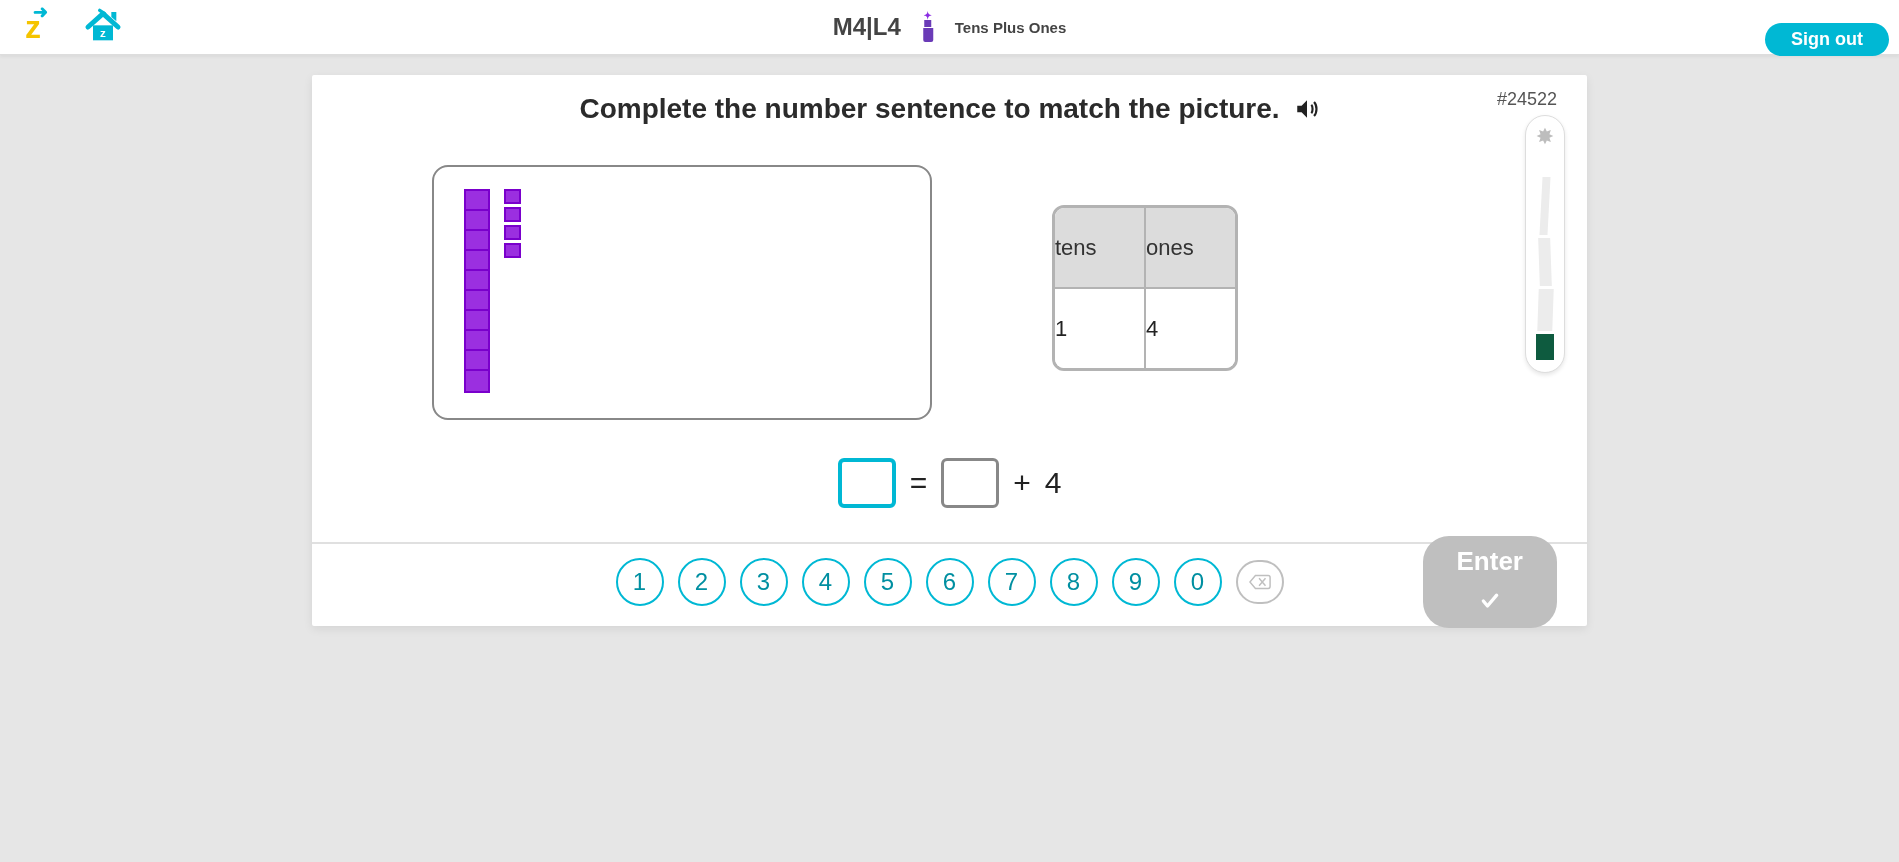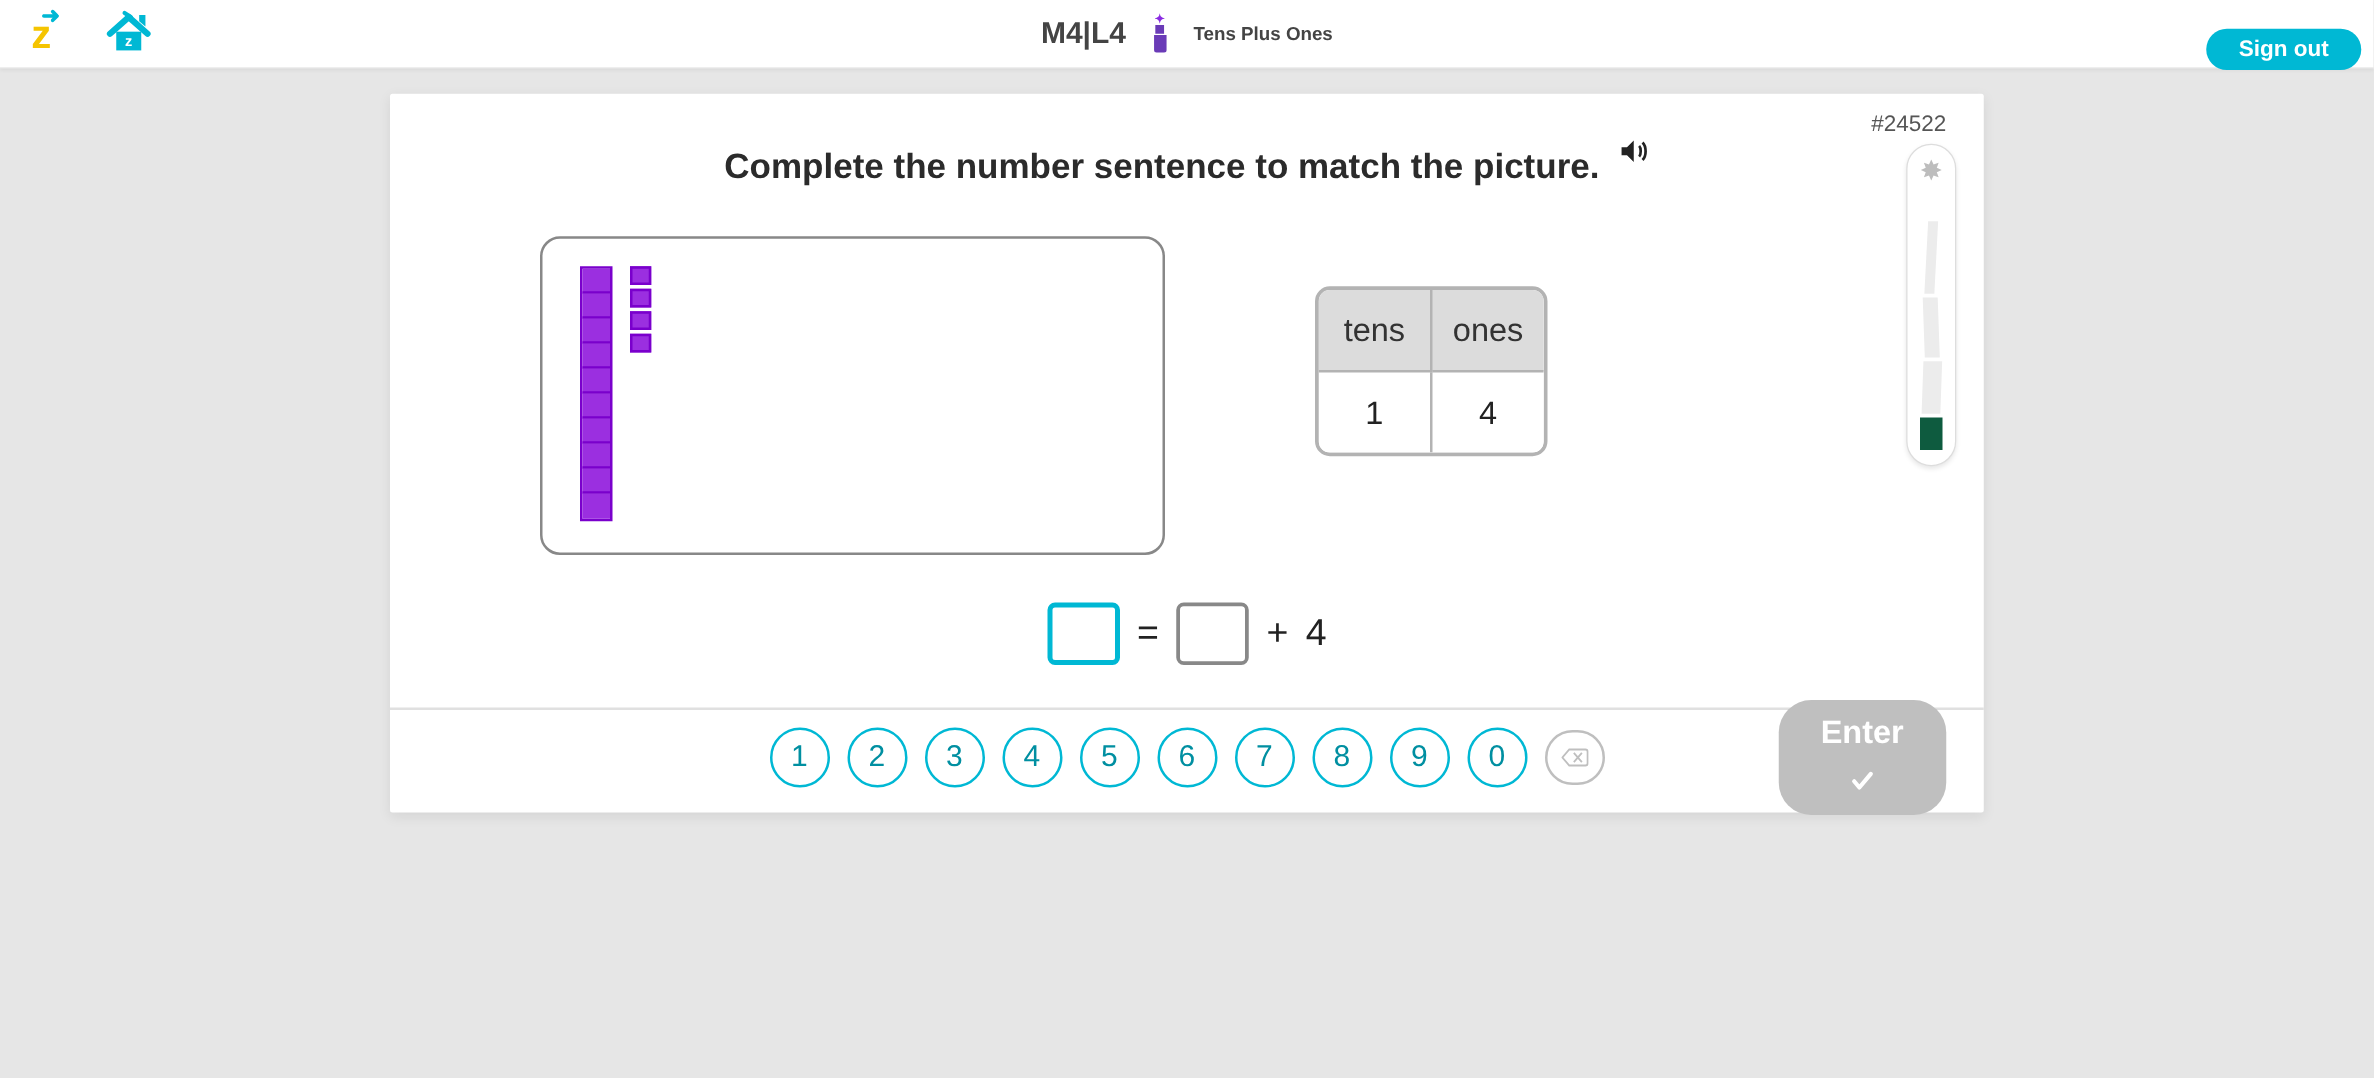--- a/index.html
+++ b/index.html
@@ -57,21 +57,21 @@
   }
   .q-id {
     position: absolute; top: 14px; right: 30px;
     color: #555; font-size: 18px;
   }
   .prompt-row {
     display: flex; justify-content: center; align-items: center;
     gap: 14px; padding: 18px 60px 10px;
   }
   .prompt {
-    font-size: 28px; font-weight: 800; color: #2b2b2b; text-align: center; margin-top: 24px;
+    font-size: 28px; font-weight: 800; color: #2b2b2b; text-align: center;
   }
   .audio-icon svg { width: 26px; height: 26px; cursor: pointer; display:block; }
   
   .content {
     display: flex; align-items: flex-start; gap: 120px;
     padding: 30px 80px 10px 120px;
   }
   .figure-box {
     width: 500px; height: 255px;
     border: 2px solid #888; border-radius: 16px;
@@ -88,21 +88,21 @@
   .ones-col { display: flex; flex-direction: column; gap: 3px; }
   .ones-col .unit {
     width: 17px; height: 15px; background: #9b2fe0; border: 2px solid #7a00cc;
   }
   .pv-table {
     margin-top: 40px;
     border: 3px solid #b3b3b3; border-radius: 12px; overflow: hidden;
   }
   .pv-table table { border-collapse: collapse; }
   .pv-table th, .pv-table td {
-    width: 90px; height: 65px; text-align: center; font-size: 26px;
+    width: 90px; height: 80px; text-align: left; font-size: 22px;
     border-right: 2px solid #b3b3b3;
   }
   .pv-table th:last-child, .pv-table td:last-child { border-right: none; }
   .pv-table th {
     background: #dcdcdc; font-weight: 400; color: #333;
     border-bottom: 2px solid #b3b3b3;
   }
   .pv-table td { background: #fff; color: #222; }
   
   .equation {

